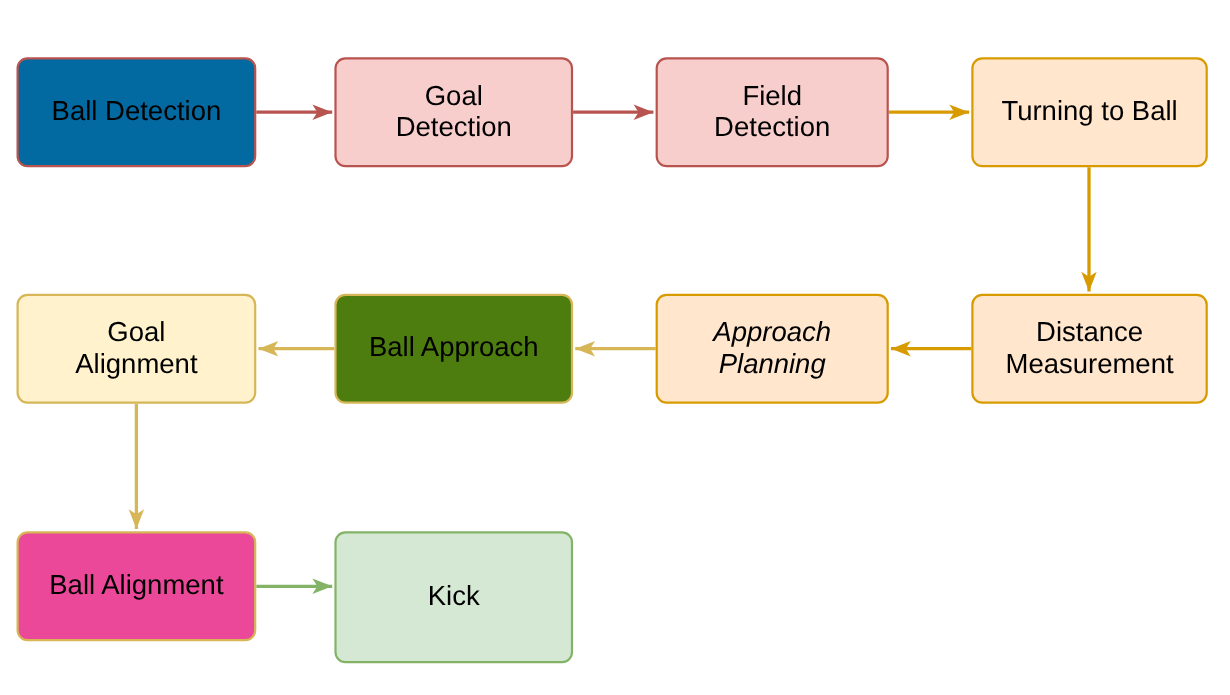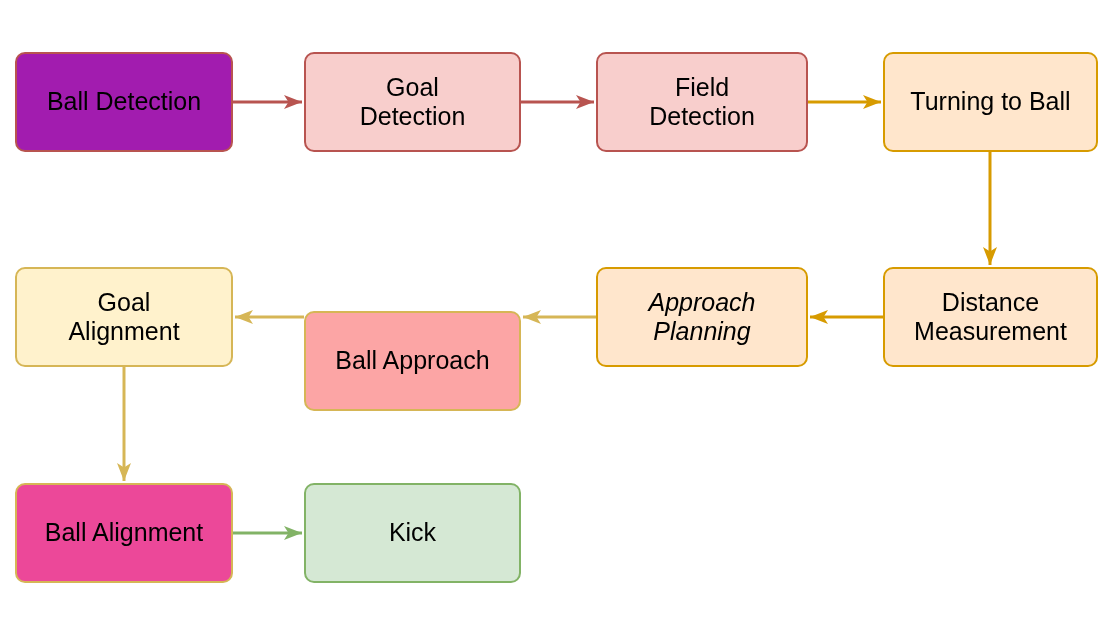--- a/index.html
+++ b/index.html
@@ -66,21 +66,21 @@
       <line class="edge-line" x1="233" y1="102" x2="302" y2="102" stroke="#b85450" marker-end="url(#arrow-0)"></line>
       <line class="edge-line" x1="521" y1="102" x2="594" y2="102" stroke="#b85450" marker-end="url(#arrow-0)"></line>
       <line class="edge-line" x1="808" y1="102" x2="881" y2="102" stroke="#d79b00" marker-end="url(#arrow-1)"></line>
       <line class="edge-line" x1="990" y1="152" x2="990" y2="265" stroke="#d79b00" marker-end="url(#arrow-1)"></line>
       <line class="edge-line" x1="883" y1="317" x2="810" y2="317" stroke="#d79b00" marker-end="url(#arrow-1)"></line>
       <line class="edge-line" x1="596" y1="317" x2="523" y2="317" stroke="#d6b656" marker-end="url(#arrow-2)"></line>
       <line class="edge-line" x1="304" y1="317" x2="235" y2="317" stroke="#d6b656" marker-end="url(#arrow-2)"></line>
       <line class="edge-line" x1="124" y1="367" x2="124" y2="481" stroke="#d6b656" marker-end="url(#arrow-2)"></line>
       <line class="edge-line" x1="233" y1="533" x2="302" y2="533" stroke="#82b366" marker-end="url(#arrow-3)"></line>
     </svg>
-<div class="node" style="left: 15px; top: 52px; width: 218px; height: 100px; background: #a21caf; border-color: rgb(184, 84, 80);">
+<div class="node" style="left: 15px; top: 52px; width: 218px; height: 100px; background: #0369a1; border-color: rgb(184, 84, 80);">
       <span class="label">Ball Detection</span>
     </div>
     <div class="node" style="left: 304px; top: 52px; width: 217px; height: 100px; background: rgb(248, 206, 204); border-color: rgb(184, 84, 80);">
       <span class="label">Goal
 Detection</span>
     </div>
     <div class="node" style="left: 596px; top: 52px; width: 212px; height: 100px; background: rgb(248, 206, 204); border-color: rgb(184, 84, 80); align-items: center;">
       <span class="label">Field
 Detection</span>
     </div>
@@ -88,26 +88,26 @@
       <span class="label">Turning to Ball</span>
     </div>
     <div class="node" style="left: 883px; top: 267px; width: 215px; height: 100px; background: rgb(255, 230, 204); border-color: rgb(215, 155, 0);">
       <span class="label">Distance
 Measurement</span>
     </div>
     <div class="node" style="left: 596px; top: 267px; width: 212px; height: 100px; background: rgb(255, 230, 204); border-color: rgb(215, 155, 0); font-style: italic;">
       <span class="label">Approach
 Planning</span>
     </div>
-    <div class="node" style="left: 304px; top: 267px; width: 217px; height: 100px; background: #fca5a5; border-color: rgb(214, 182, 86); margin-top: 44px;">
+    <div class="node" style="left: 304px; top: 267px; width: 217px; height: 100px; background: #4d7c0f; border-color: rgb(214, 182, 86);">
       <span class="label">Ball Approach</span>
     </div>
     <div class="node" style="left: 15px; top: 267px; width: 218px; height: 100px; background: rgb(255, 242, 204); border-color: rgb(214, 182, 86);">
       <span class="label">Goal
 Alignment</span>
     </div>
     <div class="node" style="left: 15px; top: 483px; width: 218px; height: 100px; background: #ec4899; border-color: rgb(214, 182, 86);">
       <span class="label">Ball Alignment</span>
     </div>
-    <div class="node" style="left: 304px; top: 483px; width: 217px; height: 100px; background: rgb(213, 232, 212); border-color: rgb(130, 179, 102);">
+    <div class="node" style="left: 304px; top: 483px; width: 217px; height: 120px; background: rgb(213, 232, 212); border-color: rgb(130, 179, 102);">
       <span class="label">Kick</span>
     </div>
   </div>
 
 </body></html>

